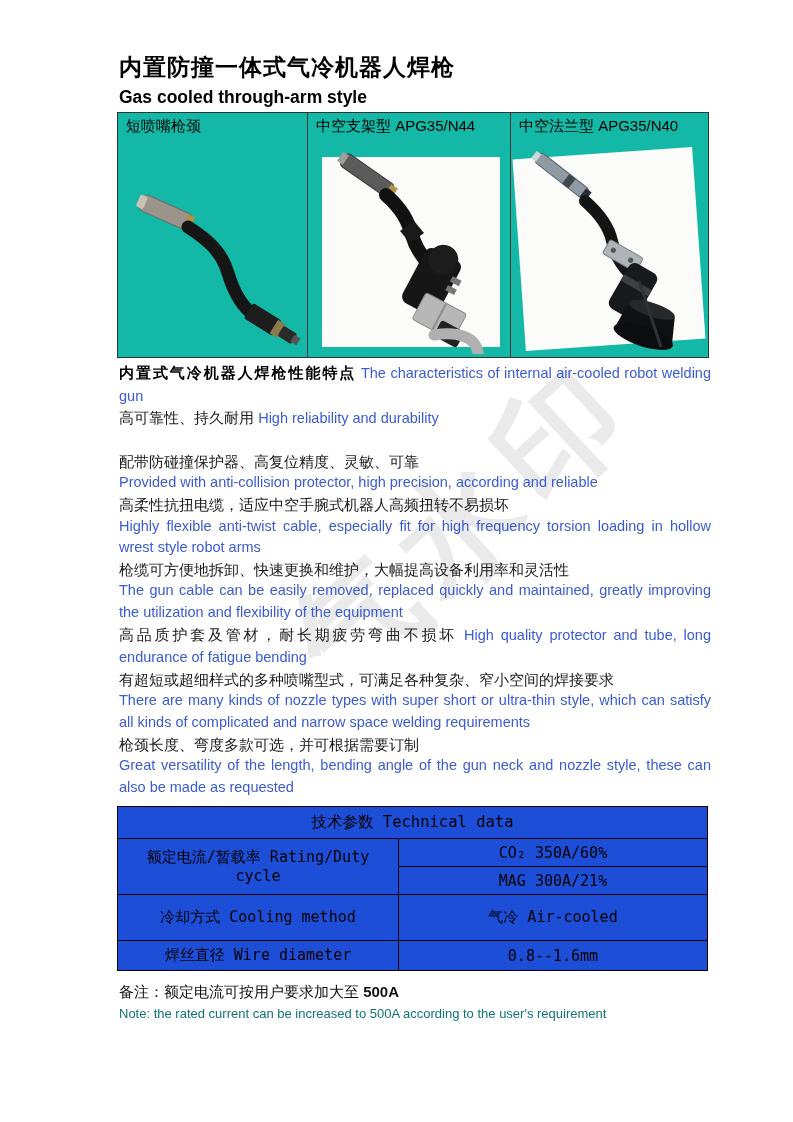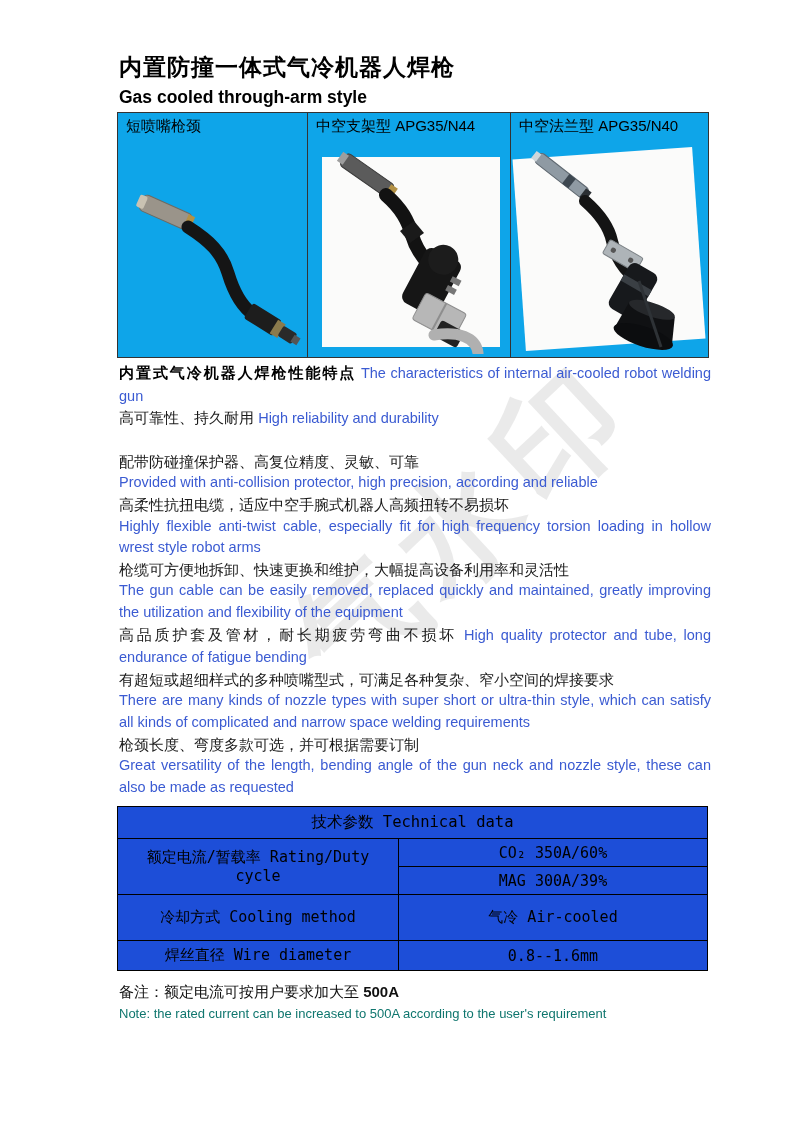--- a/index.html
+++ b/index.html
@@ -24,21 +24,21 @@
   .page-title {
     position:absolute; left:119px; top:52px; font-size:23px; font-weight:700;
     letter-spacing:1px; color:#000;
   }
   .page-subtitle {
     position:absolute; left:119px; top:87px; font-size:17.5px; font-weight:700; color:#000;
   }
   
   .product-table {
     position:absolute; left:117px; top:112px; width:592px; height:246px;
-    display:flex; border:1px solid #333; background:#0ea5e9;
+    display:flex; border:1px solid #333; background:#14b8a6;
   }
   .product-cell { position:relative; height:100%; border-right:1px solid #333; }
   .product-cell:last-child { border-right:none; }
   .product-cell-label {
     position:absolute; left:8px; top:4px; right:4px;
     font-size:15px; color:#000; white-space:nowrap;
   }
   .product-cell svg { position:absolute; left:0; top:26px; }
   
   .features {
@@ -208,21 +208,21 @@
     <table class="tech-table">
       <tbody>
           <tr>
         <td colspan="2" class="t-head">技术参数 Technical data</td>
       </tr>
       <tr>
         <td rowspan="2" class="label-col">额定电流/暂载率 Rating/Duty cycle</td>
         <td class="t-sub">CO₂ 350A/60%</td>
       </tr>
       <tr>
-        <td class="t-sub">MAG 300A/39%</td>
+        <td class="t-sub">MAG 300A/21%</td>
       </tr>
       <tr>
         <td class="t-cool">冷却方式 Cooling method</td>
         <td class="t-cool">气冷 Air-cooled</td>
       </tr>
       <tr>
         <td class="t-wire">焊丝直径 Wire diameter</td>
         <td class="t-wire">0.8--1.6mm</td>
       </tr>
     </tbody>

